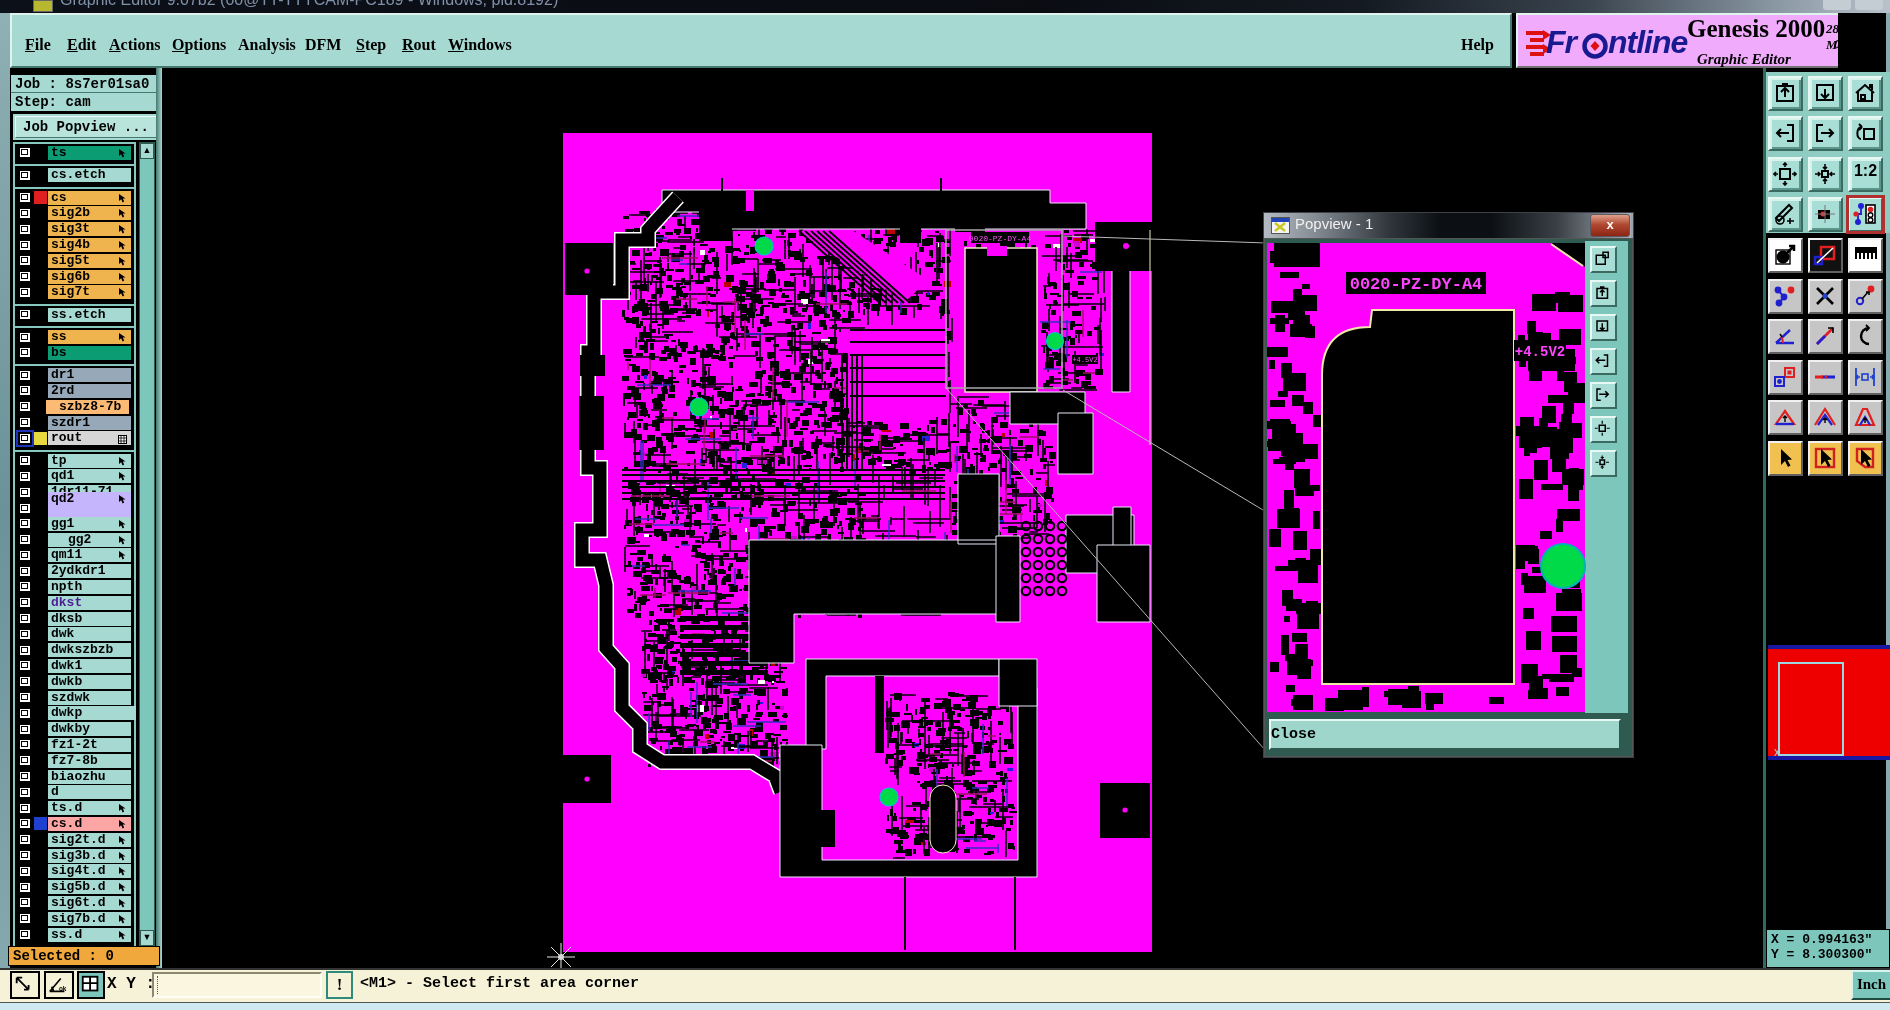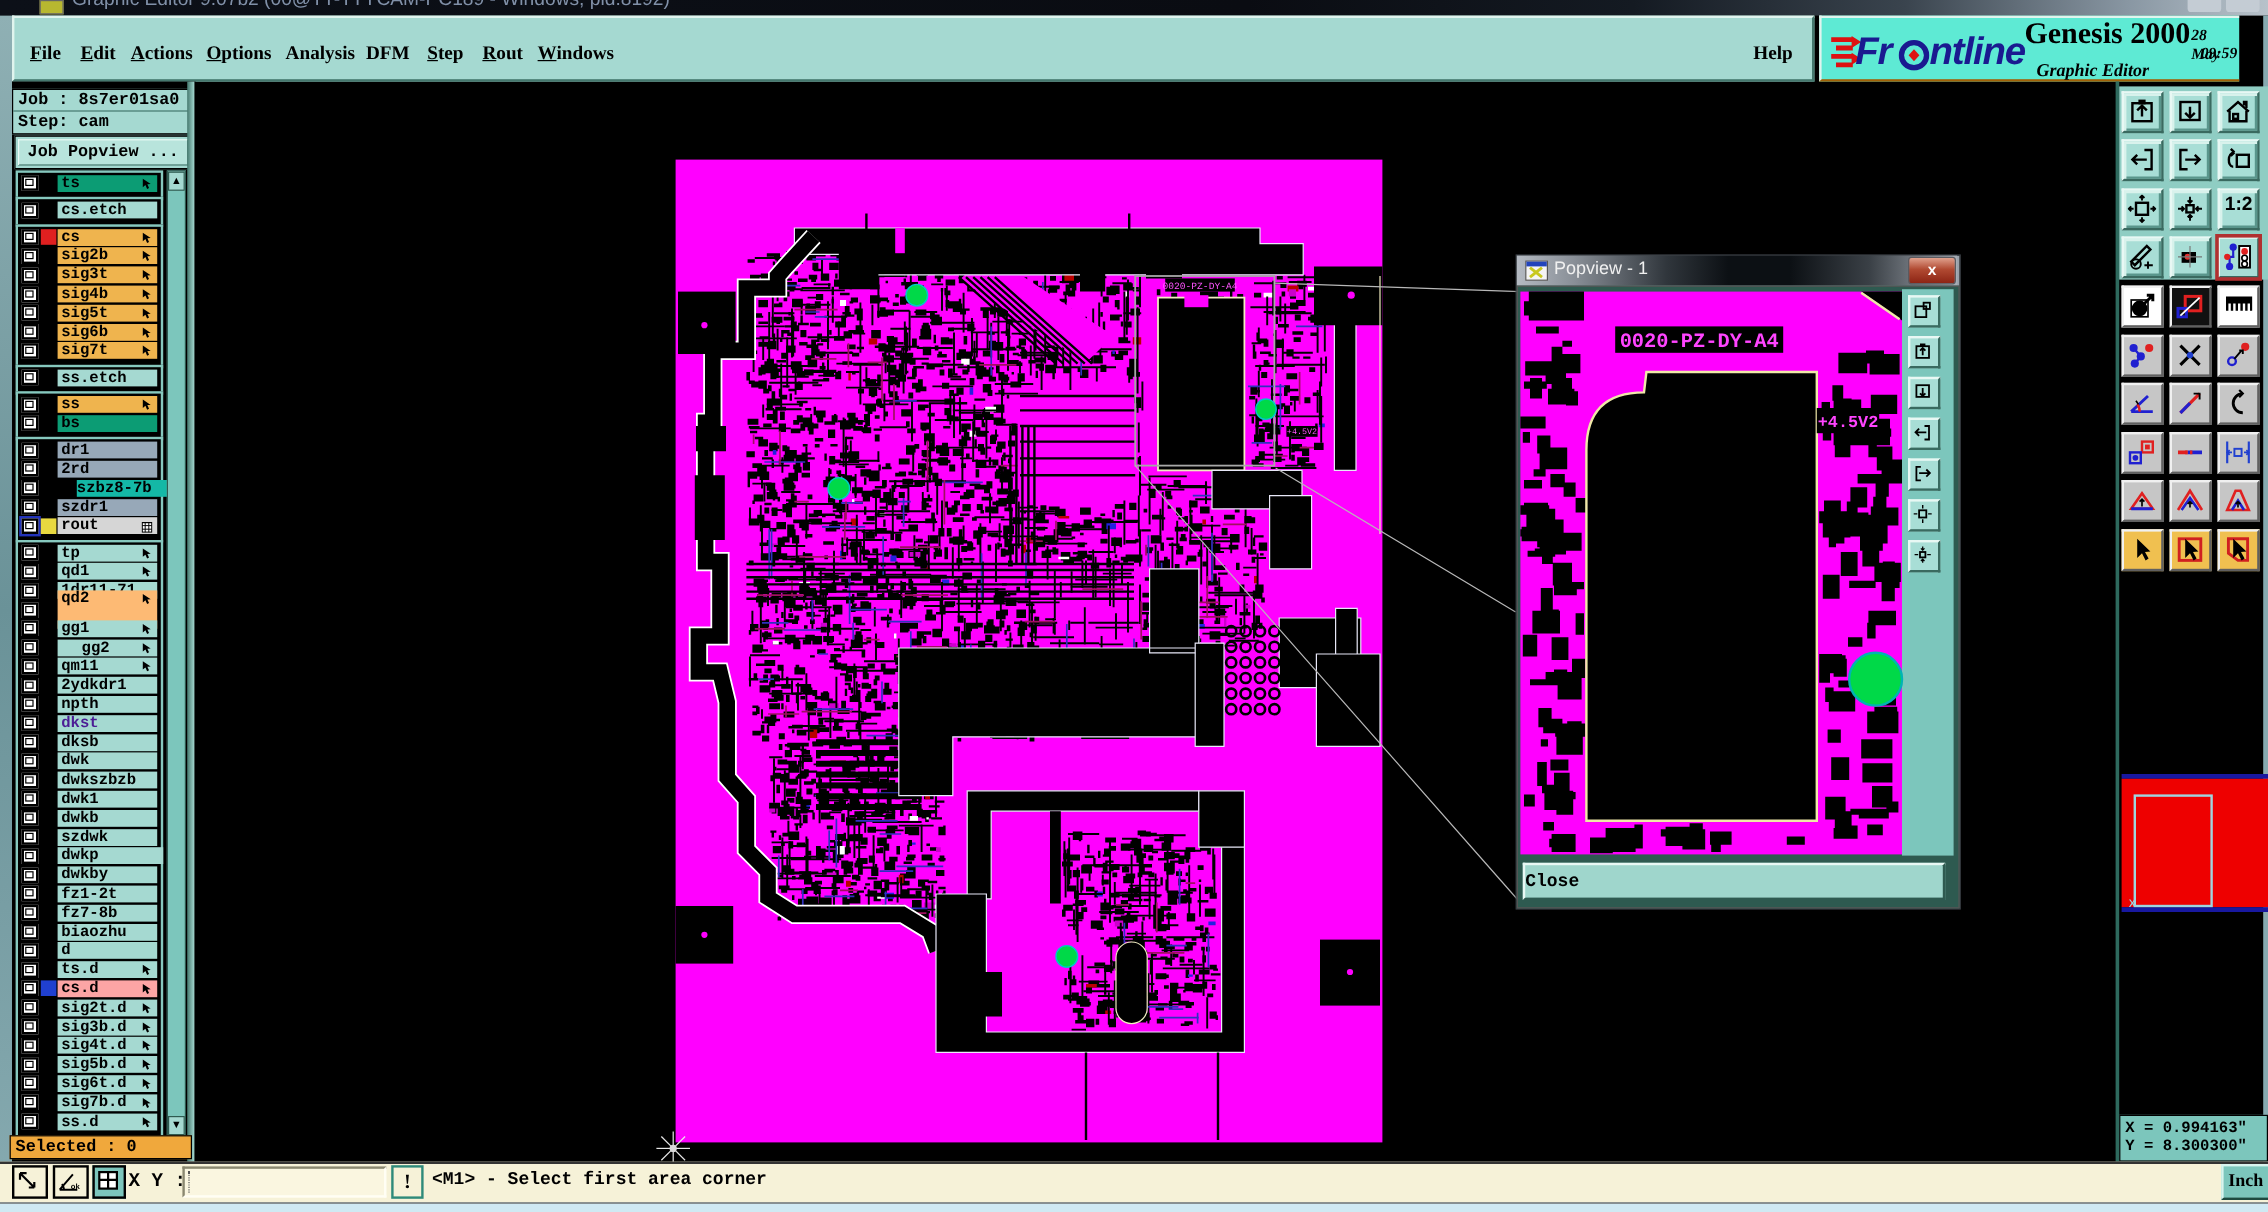--- a/index.html
+++ b/index.html
@@ -17,21 +17,21 @@
     <div class="abs" style="left:55px;top:21px;font:bold 16px 'Liberation Serif',serif;color:#000"><span style="text-decoration:underline">E</span>dit</div>
     <div class="abs" style="left:97px;top:21px;font:bold 16px 'Liberation Serif',serif;color:#000"><span style="text-decoration:underline">A</span>ctions</div>
     <div class="abs" style="left:160px;top:21px;font:bold 16px 'Liberation Serif',serif;color:#000"><span style="text-decoration:underline">O</span>ptions</div>
     <div class="abs" style="left:226px;top:21px;font:bold 16px 'Liberation Serif',serif;color:#000">Analysis</div>
     <div class="abs" style="left:293px;top:21px;font:bold 16px 'Liberation Serif',serif;color:#000">DFM</div>
     <div class="abs" style="left:344px;top:21px;font:bold 16px 'Liberation Serif',serif;color:#000"><span style="text-decoration:underline">S</span>tep</div>
     <div class="abs" style="left:390px;top:21px;font:bold 16px 'Liberation Serif',serif;color:#000"><span style="text-decoration:underline">R</span>out</div>
     <div class="abs" style="left:436px;top:21px;font:bold 16px 'Liberation Serif',serif;color:#000"><span style="text-decoration:underline">W</span>indows</div>
     <div class="abs" style="left:1449px;top:21px;font:bold 16px 'Liberation Serif',serif;color:#000">Help</div>
   </div>
-<div class="abs" style="left:1516px;top:13px;width:350px;height:55px;background:#5eead4;border-top:2px solid #e0f4ee;border-left:2px solid #e0f4ee;border-bottom:2px solid #a16207;box-sizing:border-box">
+<div class="abs" style="left:1516px;top:13px;width:322px;height:55px;background:#f0abfc;border-top:2px solid #e0f4ee;border-left:2px solid #e0f4ee;border-bottom:2px solid #737373;box-sizing:border-box">
     <div class="abs" style="left:4px;top:9px;width:164px;height:42px">
       <svg width="30" height="30" viewBox="0 0 30 30" style="position:absolute;left:0;top:5px">
         <path d="M4 4h18M8 11h14M4 18h18M8 25h14" stroke="#dd1111" stroke-width="4"></path>
         <path d="M21 1l8 5-8 5zM21 15l8 5-8 5z" fill="#dd1111"></path>
       </svg>
       <div class="abs" style="left:24px;top:0;font:bold 32px 'Liberation Sans',sans-serif;font-style:italic;color:#1a1a90;letter-spacing:-1px">Fr</div>
       <svg width="26" height="26" viewBox="0 0 26 26" style="position:absolute;left:60px;top:9px">
         <circle cx="13" cy="13" r="10.5" fill="none" stroke="#1a1a90" stroke-width="4.5"></circle>
         <path d="M13 8l4.5 5-4.5 5-4.5-5z" fill="#dd1111"></path>
       </svg>
@@ -128,21 +128,21 @@
     <div style="position:absolute;left:1px;top:1px;width:5px;height:4px;border:1.5px solid #000;background:#fff"></div>
   </div>
 <div style="position:absolute;left:48px;top:368px;width:83px;height:14px;background:#97a8b8;font:bold 13px 'Liberation Mono',monospace;color:#000;line-height:14px;padding-left:3px;box-sizing:border-box">dr1</div>
 <div style="position:absolute;left:18px;top:384px;width:14px;height:13px;background:#fff;border:2px solid #000;box-sizing:border-box;">
     <div style="position:absolute;left:1px;top:1px;width:5px;height:4px;border:1.5px solid #000;background:#fff"></div>
   </div>
 <div style="position:absolute;left:48px;top:384px;width:83px;height:14px;background:#97a8b8;font:bold 13px 'Liberation Mono',monospace;color:#000;line-height:14px;padding-left:3px;box-sizing:border-box">2rd</div>
 <div style="position:absolute;left:18px;top:400px;width:14px;height:13px;background:#fff;border:2px solid #000;box-sizing:border-box;">
     <div style="position:absolute;left:1px;top:1px;width:5px;height:4px;border:1.5px solid #000;background:#fff"></div>
   </div>
-<div style="position:absolute;left:64px;top:400px;width:83px;height:14px;background:#14b8a6;font:bold 13px 'Liberation Mono',monospace;color:#000;line-height:14px;padding-left:0;box-sizing:border-box">szbz8-7b</div>
+<div style="position:absolute;left:46px;top:400px;width:83px;height:14px;background:#fdba74;font:bold 13px 'Liberation Mono',monospace;color:#000;line-height:14px;padding-left:13px;box-sizing:border-box">szbz8-7b</div>
 <div style="position:absolute;left:18px;top:416px;width:14px;height:13px;background:#fff;border:2px solid #000;box-sizing:border-box;">
     <div style="position:absolute;left:1px;top:1px;width:5px;height:4px;border:1.5px solid #000;background:#fff"></div>
   </div>
 <div style="position:absolute;left:48px;top:416px;width:83px;height:14px;background:#97a8b8;font:bold 13px 'Liberation Mono',monospace;color:#000;line-height:14px;padding-left:3px;box-sizing:border-box">szdr1</div>
 <div style="position:absolute;left:18px;top:432px;width:14px;height:13px;background:#fff;border:2px solid #000;box-sizing:border-box;box-shadow:0 0 0 2px #2233bb;">
     <div style="position:absolute;left:1px;top:1px;width:5px;height:4px;border:1.5px solid #000;background:#fff"></div>
   </div>
 <div style="position:absolute;left:34px;top:432px;width:13px;height:13px;background:#e8d840"></div>
 <div style="position:absolute;left:48px;top:431px;width:83px;height:14px;background:#d6d6d6;font:bold 13px 'Liberation Mono',monospace;color:#000;line-height:14px;padding-left:3px;box-sizing:border-box">rout<svg width="9" height="9" viewBox="0 0 9 9" style="position:absolute;right:4px;top:4px">
       <rect x="0.5" y="0.5" width="8" height="8" fill="#fff" stroke="#000"></rect>
@@ -161,21 +161,21 @@
 <div style="position:absolute;left:48px;top:469px;width:83px;height:14px;background:#a5d9d1;font:bold 13px 'Liberation Mono',monospace;color:#000;line-height:14px;padding-left:3px;box-sizing:border-box">qd1<svg width="11" height="12" viewBox="0 0 11 12" style="position:absolute;right:3px;top:2px">
       <path d="M2,1 L2,8 L4.2,6.2 L5.6,9.4 L7.2,8.6 L5.8,5.6 L8.6,5.4 z" fill="#000"></path>
     </svg></div>
 <div style="position:absolute;left:18px;top:486px;width:14px;height:13px;background:#fff;border:2px solid #000;box-sizing:border-box;">
     <div style="position:absolute;left:1px;top:1px;width:5px;height:4px;border:1.5px solid #000;background:#fff"></div>
   </div>
 <div style="position:absolute;left:48px;top:485px;width:83px;height:14px;background:#a5d9d1;font:bold 13px 'Liberation Mono',monospace;color:#000;line-height:14px;padding-left:3px;box-sizing:border-box">1dr11-71</div>
 <div style="position:absolute;left:18px;top:502px;width:14px;height:13px;background:#fff;border:2px solid #000;box-sizing:border-box;">
     <div style="position:absolute;left:1px;top:1px;width:5px;height:4px;border:1.5px solid #000;background:#fff"></div>
   </div>
-<div style="position:absolute;left:48px;top:492px;width:83px;height:32px;background:#fdba74;font:bold 13px 'Liberation Mono',monospace;color:#000;line-height:14px;padding-left:3px;box-sizing:border-box">qd2<svg width="11" height="12" viewBox="0 0 11 12" style="position:absolute;right:3px;top:2px">
+<div style="position:absolute;left:48px;top:492px;width:83px;height:32px;background:#c4b5fd;font:bold 13px 'Liberation Mono',monospace;color:#000;line-height:14px;padding-left:3px;box-sizing:border-box">qd2<svg width="11" height="12" viewBox="0 0 11 12" style="position:absolute;right:3px;top:2px">
       <path d="M2,1 L2,8 L4.2,6.2 L5.6,9.4 L7.2,8.6 L5.8,5.6 L8.6,5.4 z" fill="#000"></path>
     </svg></div>
 <div style="position:absolute;left:18px;top:517px;width:14px;height:13px;background:#fff;border:2px solid #000;box-sizing:border-box;">
     <div style="position:absolute;left:1px;top:1px;width:5px;height:4px;border:1.5px solid #000;background:#fff"></div>
   </div>
 <div style="position:absolute;left:48px;top:517px;width:83px;height:14px;background:#a5d9d1;font:bold 13px 'Liberation Mono',monospace;color:#000;line-height:14px;padding-left:3px;box-sizing:border-box">gg1<svg width="11" height="12" viewBox="0 0 11 12" style="position:absolute;right:3px;top:2px">
       <path d="M2,1 L2,8 L4.2,6.2 L5.6,9.4 L7.2,8.6 L5.8,5.6 L8.6,5.4 z" fill="#000"></path>
     </svg></div>
 <div style="position:absolute;left:18px;top:533px;width:14px;height:13px;background:#fff;border:2px solid #000;box-sizing:border-box;">
     <div style="position:absolute;left:1px;top:1px;width:5px;height:4px;border:1.5px solid #000;background:#fff"></div>

